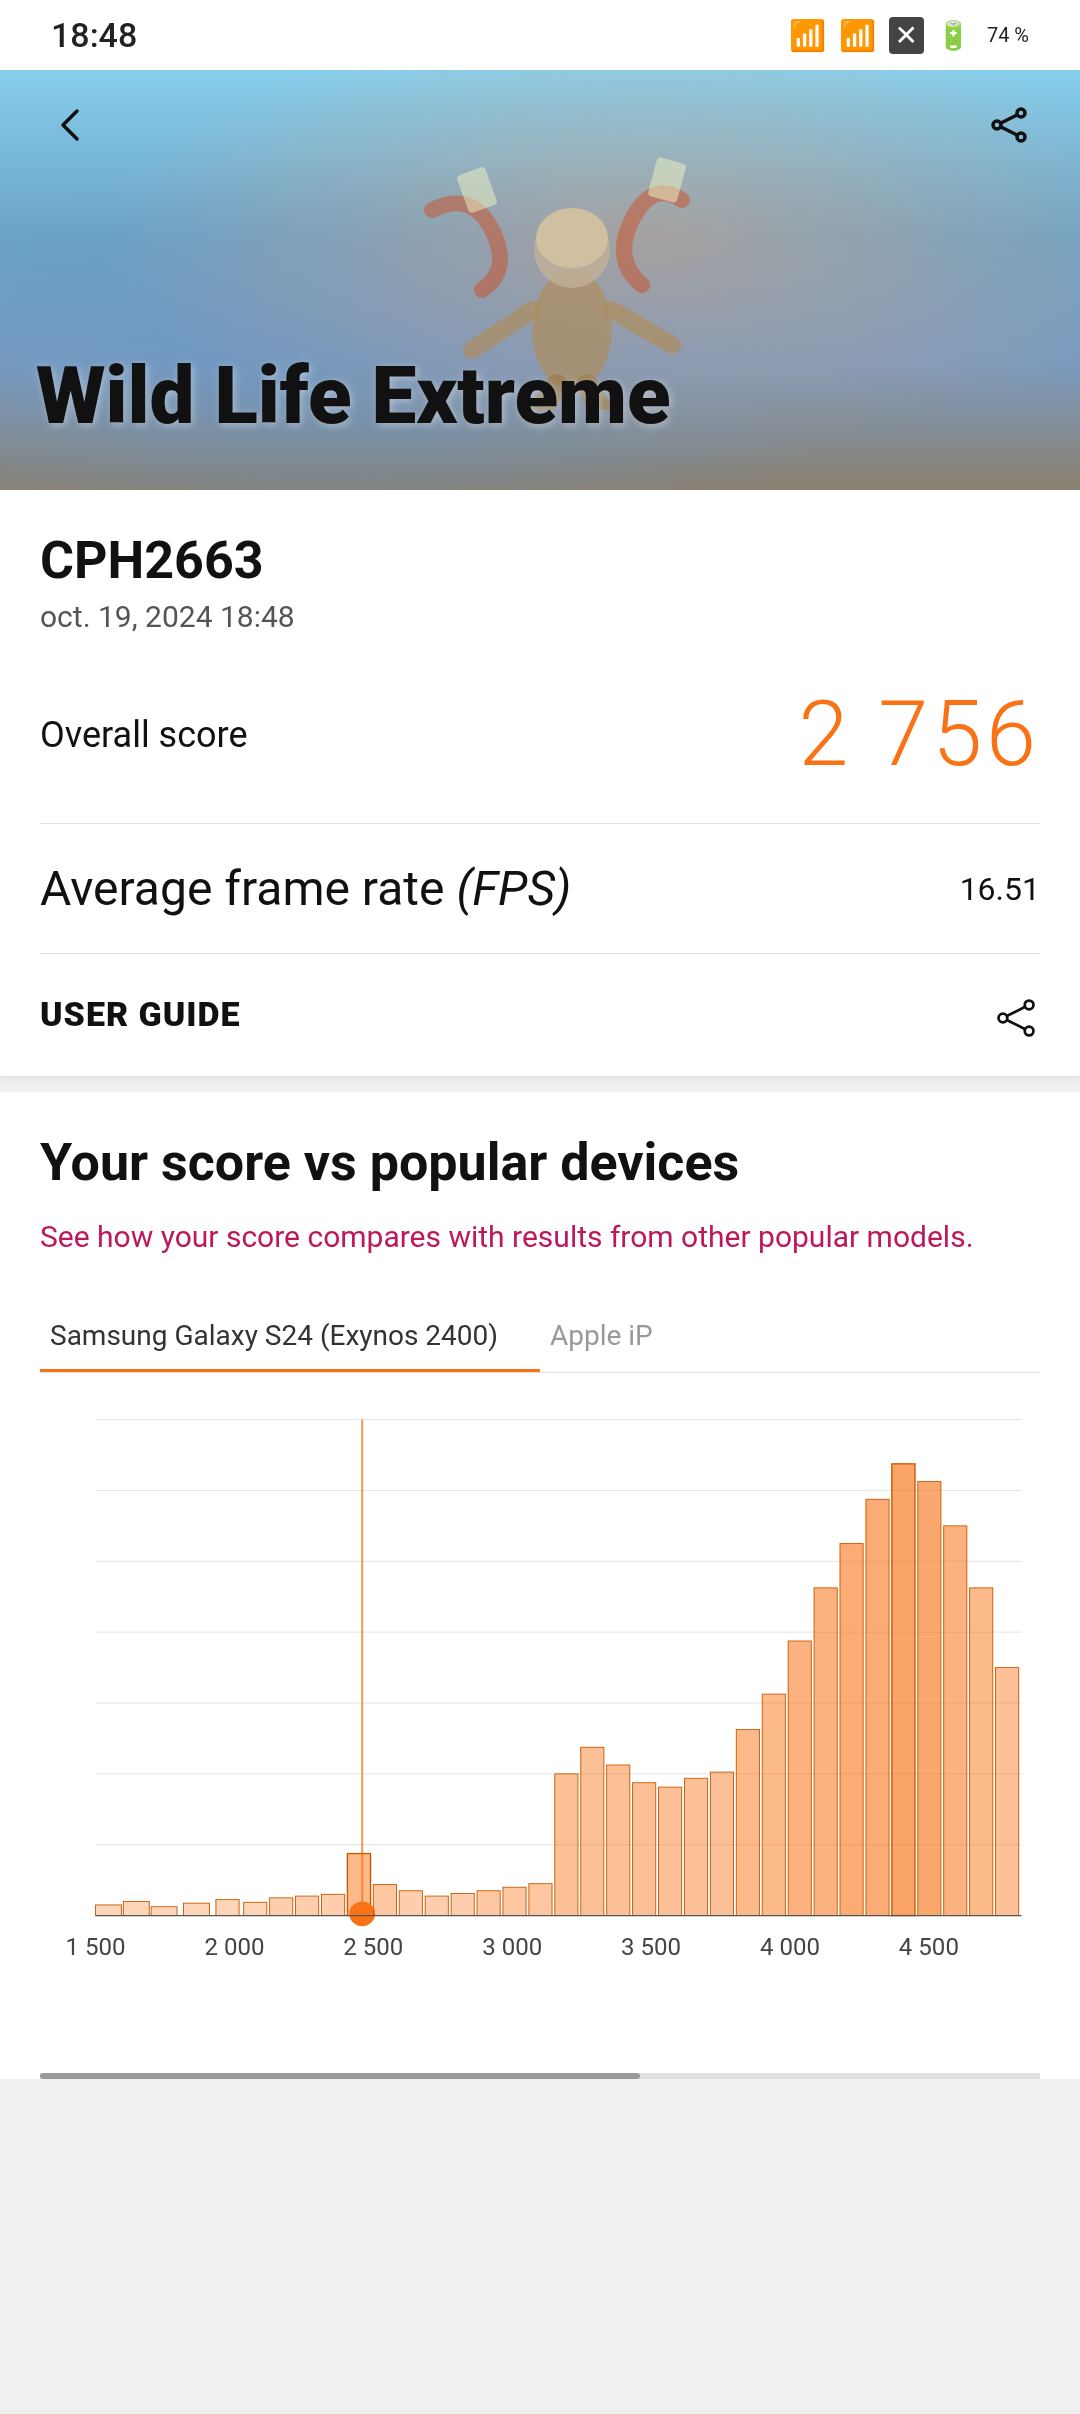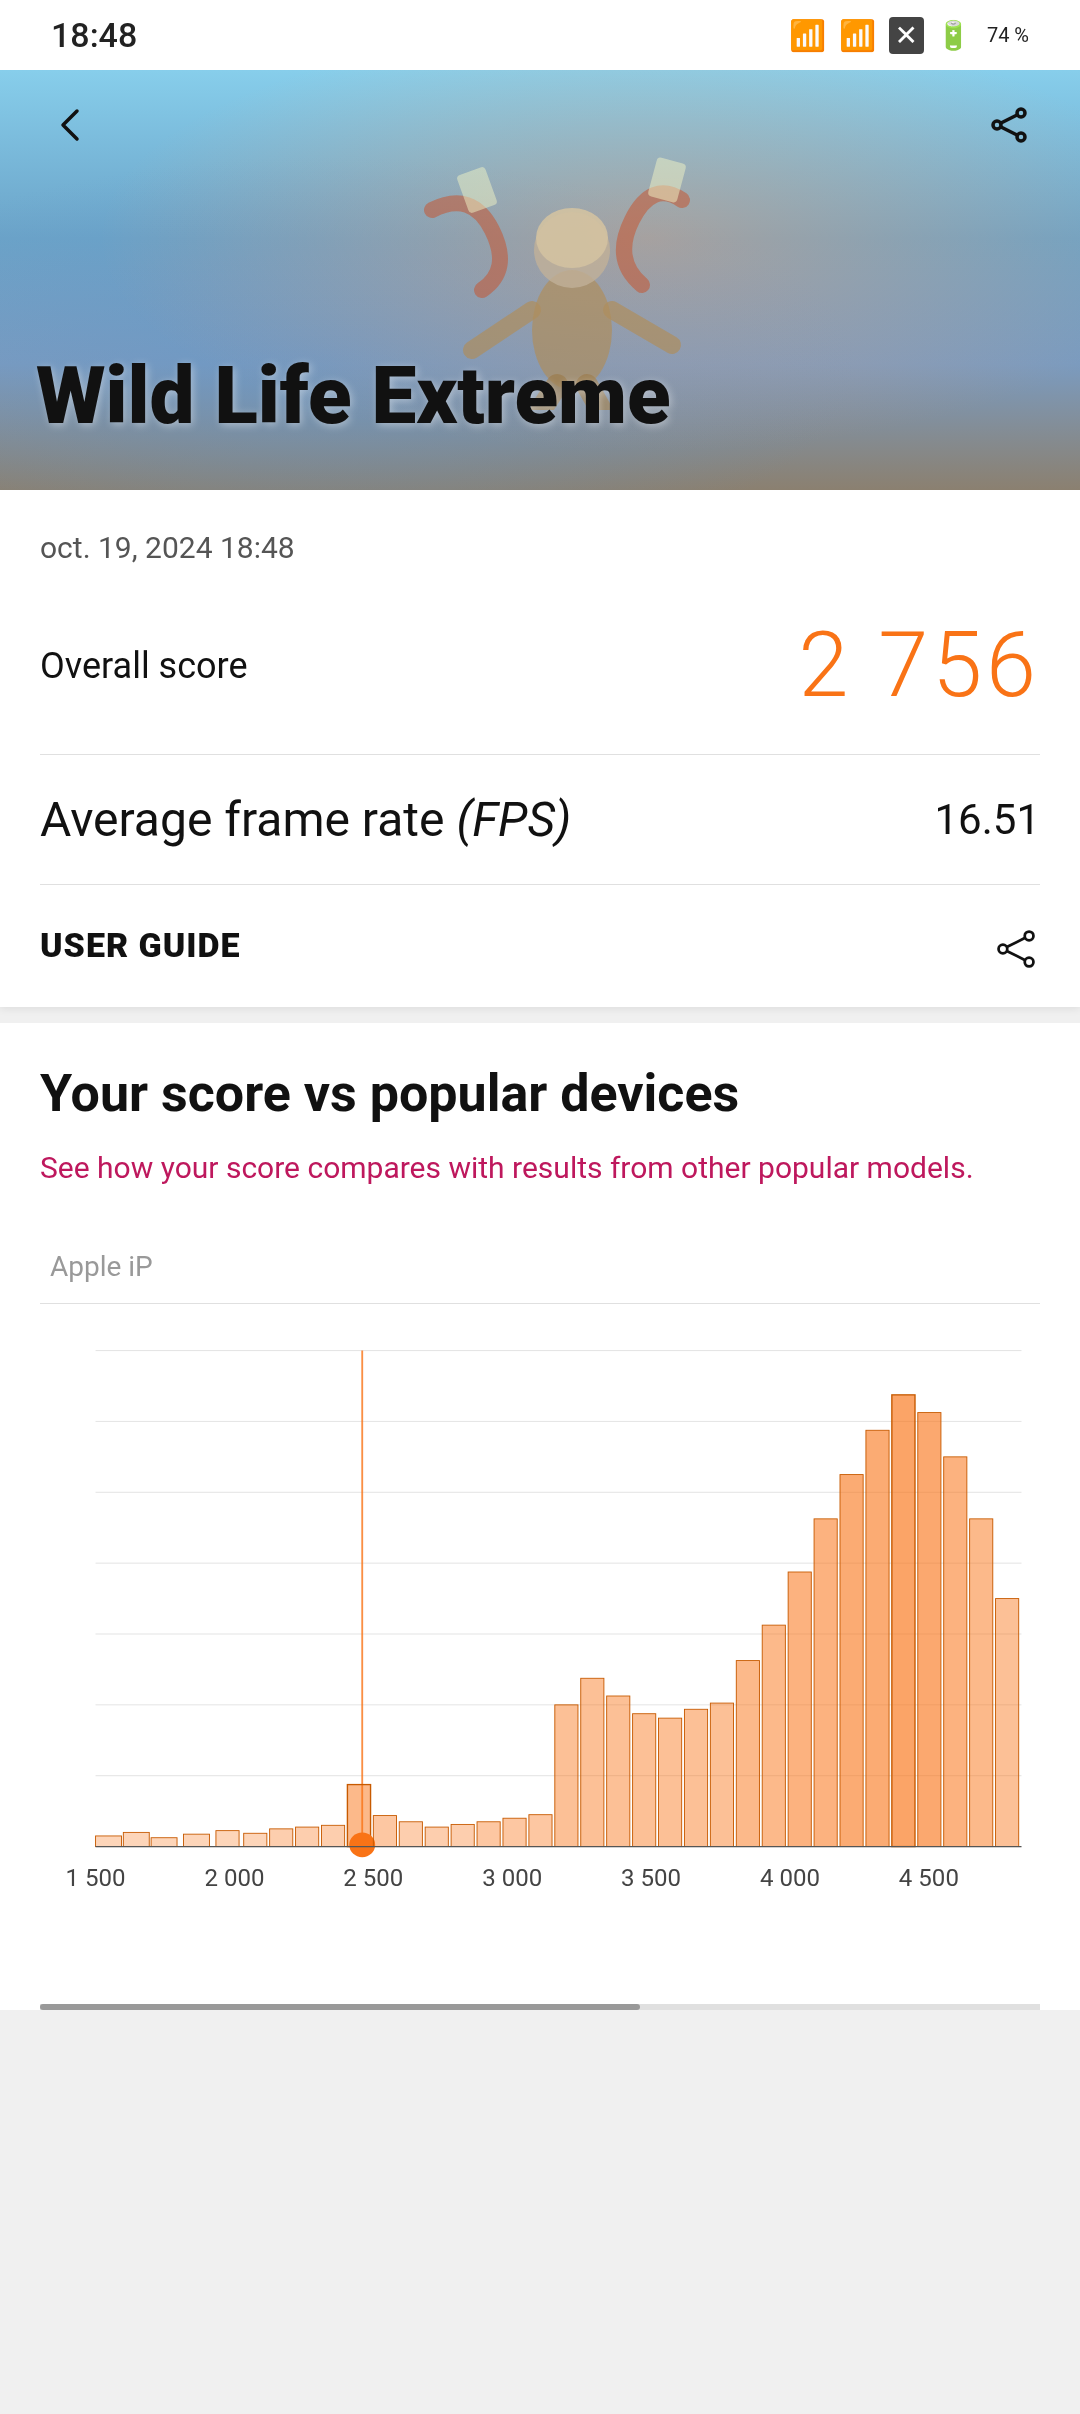--- a/index.html
+++ b/index.html
@@ -159,21 +159,21 @@
       padding-bottom: 36px;
     }
     .fps-label {
       font-size: 48px;
       color: #111;
     }
     .fps-label em {
       font-style: italic;
     }
     .fps-value {
-      font-size: 42px;
+      font-size: 32px;
       color: #111;
     }
     .card-footer {
       display: flex;
       justify-content: space-between;
       align-items: flex-start;
     }
     .user-guide-text {
       font-size: 34px;
       font-weight: 900;
@@ -324,20 +324,21 @@
         <line x1="14" y1="20" x2="30" y2="12"></line>
         <line x1="14" y1="24" x2="30" y2="32"></line>
       </svg>
     </div>
   </nav>
 
   <div class="hero-title">Wild Life Extreme</div>
 </div>
 
 <div class="main-card">
+  <div class="device-name">CPH2663</div>
   <div class="device-date">oct. 19, 2024 18:48</div>
 
   <div class="score-row">
     <span class="score-label">Overall score</span>
     <span class="score-value">2 756</span>
   </div>
 
   <div class="fps-row">
     <span class="fps-label">
       Average frame rate <em>(FPS)</em>
@@ -357,20 +358,23 @@
       </svg>
     </div>
   </div>
 </div>
 
 <div class="comparison-section">
   <h2 class="comparison-title">Your score vs popular devices</h2>
   <p class="comparison-subtitle">See how your score compares with results from other popular models.</p>
 
   <div class="tabs">
+    <div class="tab active">
+      <span>Samsung Galaxy S24 (Exynos 2400)</span>
+    </div>
     <div class="tab">
       <span>Apple iP</span>
     </div>
   </div>
 
   <div class="chart-container">
     <svg class="chart-svg" viewBox="0 0 1080 700" xmlns="http://www.w3.org/2000/svg" preserveAspectRatio="none">
 
       <line x1="60" y1="30" x2="1060" y2="30" stroke="#e0e0e0" stroke-width="1"></line>
       <line x1="60" y1="110" x2="1060" y2="110" stroke="#e0e0e0" stroke-width="1"></line>

